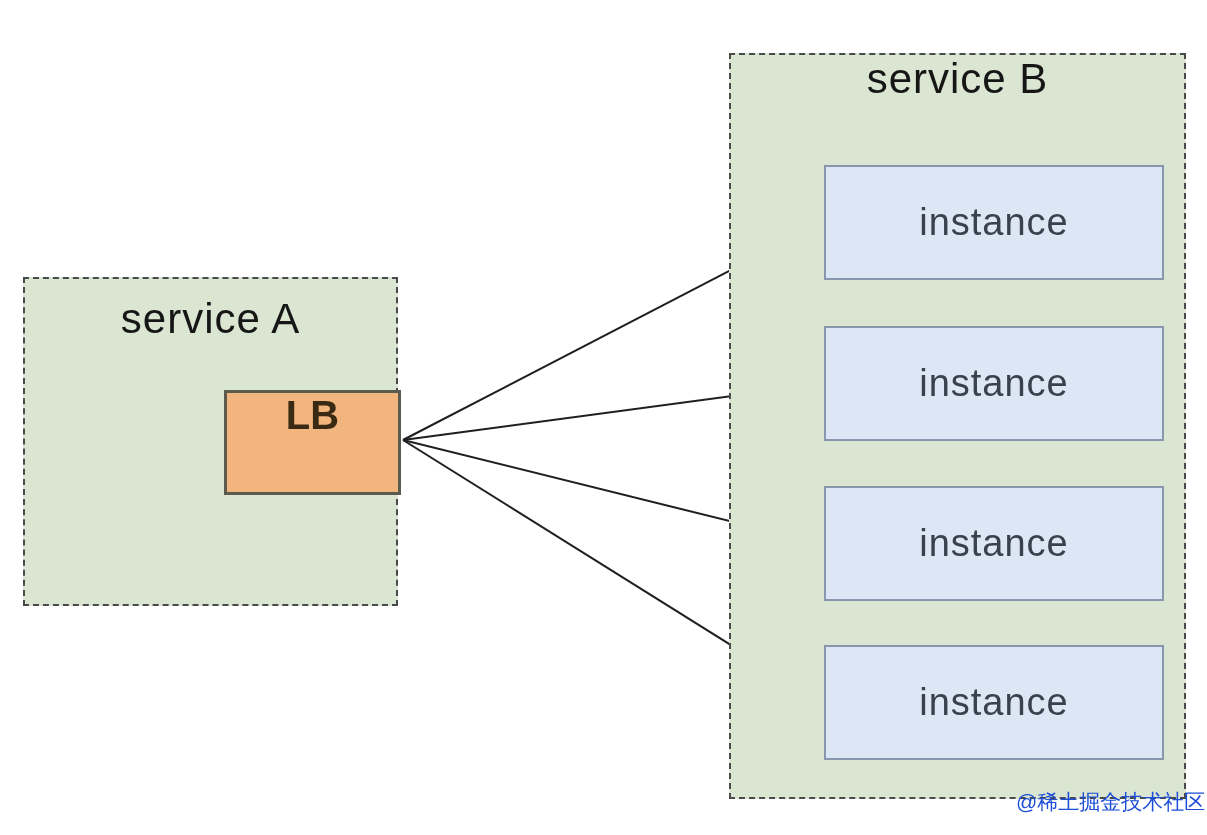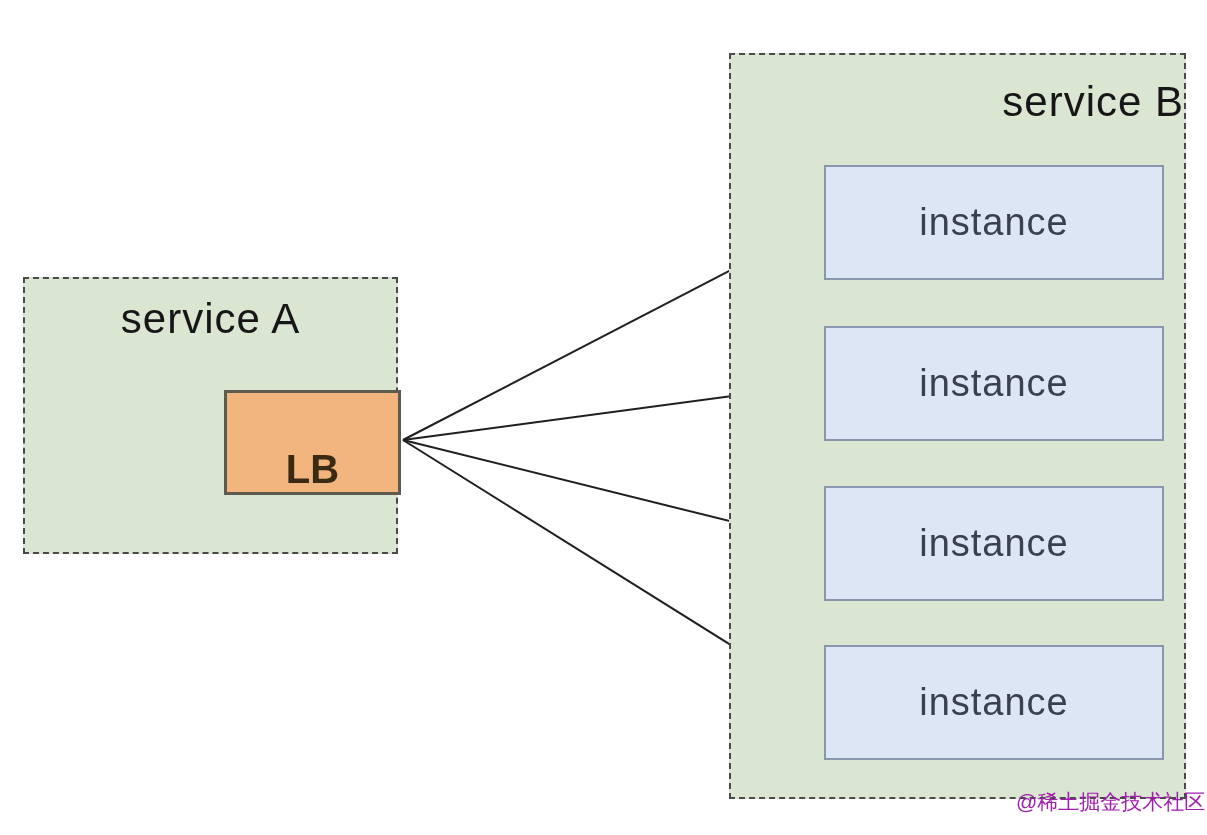--- a/index.html
+++ b/index.html
@@ -18,51 +18,51 @@
   .group {
     position: absolute;
     box-sizing: border-box;
     background: #dbe6d2;
     border: 2px dashed #4a4a4a;
   }
   .service-a {
     left: 23px;
     top: 277px;
     width: 375px;
-    height: 277px;
+    height: 329px;
   }
   .service-b {
     left: 729px;
     top: 53px;
     width: 457px;
     height: 746px;
   }
   .group-title {
     position: absolute;
     left: 0;
     width: 100%;
     text-align: center;
     font-size: 42px;
     color: #161616;
     letter-spacing: 1px;
     white-space: nowrap;
   }
   .service-a .group-title { top: 16px; }
-  .service-b .group-title { top: 23px; text-align: right; }
+  .service-b .group-title { top: 0; }
   .lb-box {
     position: absolute;
     left: 199px;
     top: 111px;
     width: 177px;
     height: 105px;
     box-sizing: border-box;
     background: #f3b57e;
     border: 3px solid #5d5b50;
     display: flex;
-    align-items: flex-end;
+    align-items: flex-start;
     justify-content: center;
     font-size: 40px;
     font-weight: bold;
     color: #3a2a14;
   }
   .instance-box {
     position: absolute;
     left: 93px;
     width: 340px;
     height: 115px;
@@ -86,21 +86,21 @@
     top: 0;
     width: 1207px;
     height: 835px;
     pointer-events: none;
   }
   .watermark {
     position: absolute;
     left: 1016px;
     top: 788px;
     font-size: 21px;
-    color: #a21caf;
+    color: #1d4ed8;
     white-space: nowrap;
   }
 </style>
 </head>
 <body>
 
 <div class="canvas">
 
   <div class="group service-a">
     <div class="group-title">service A</div>

